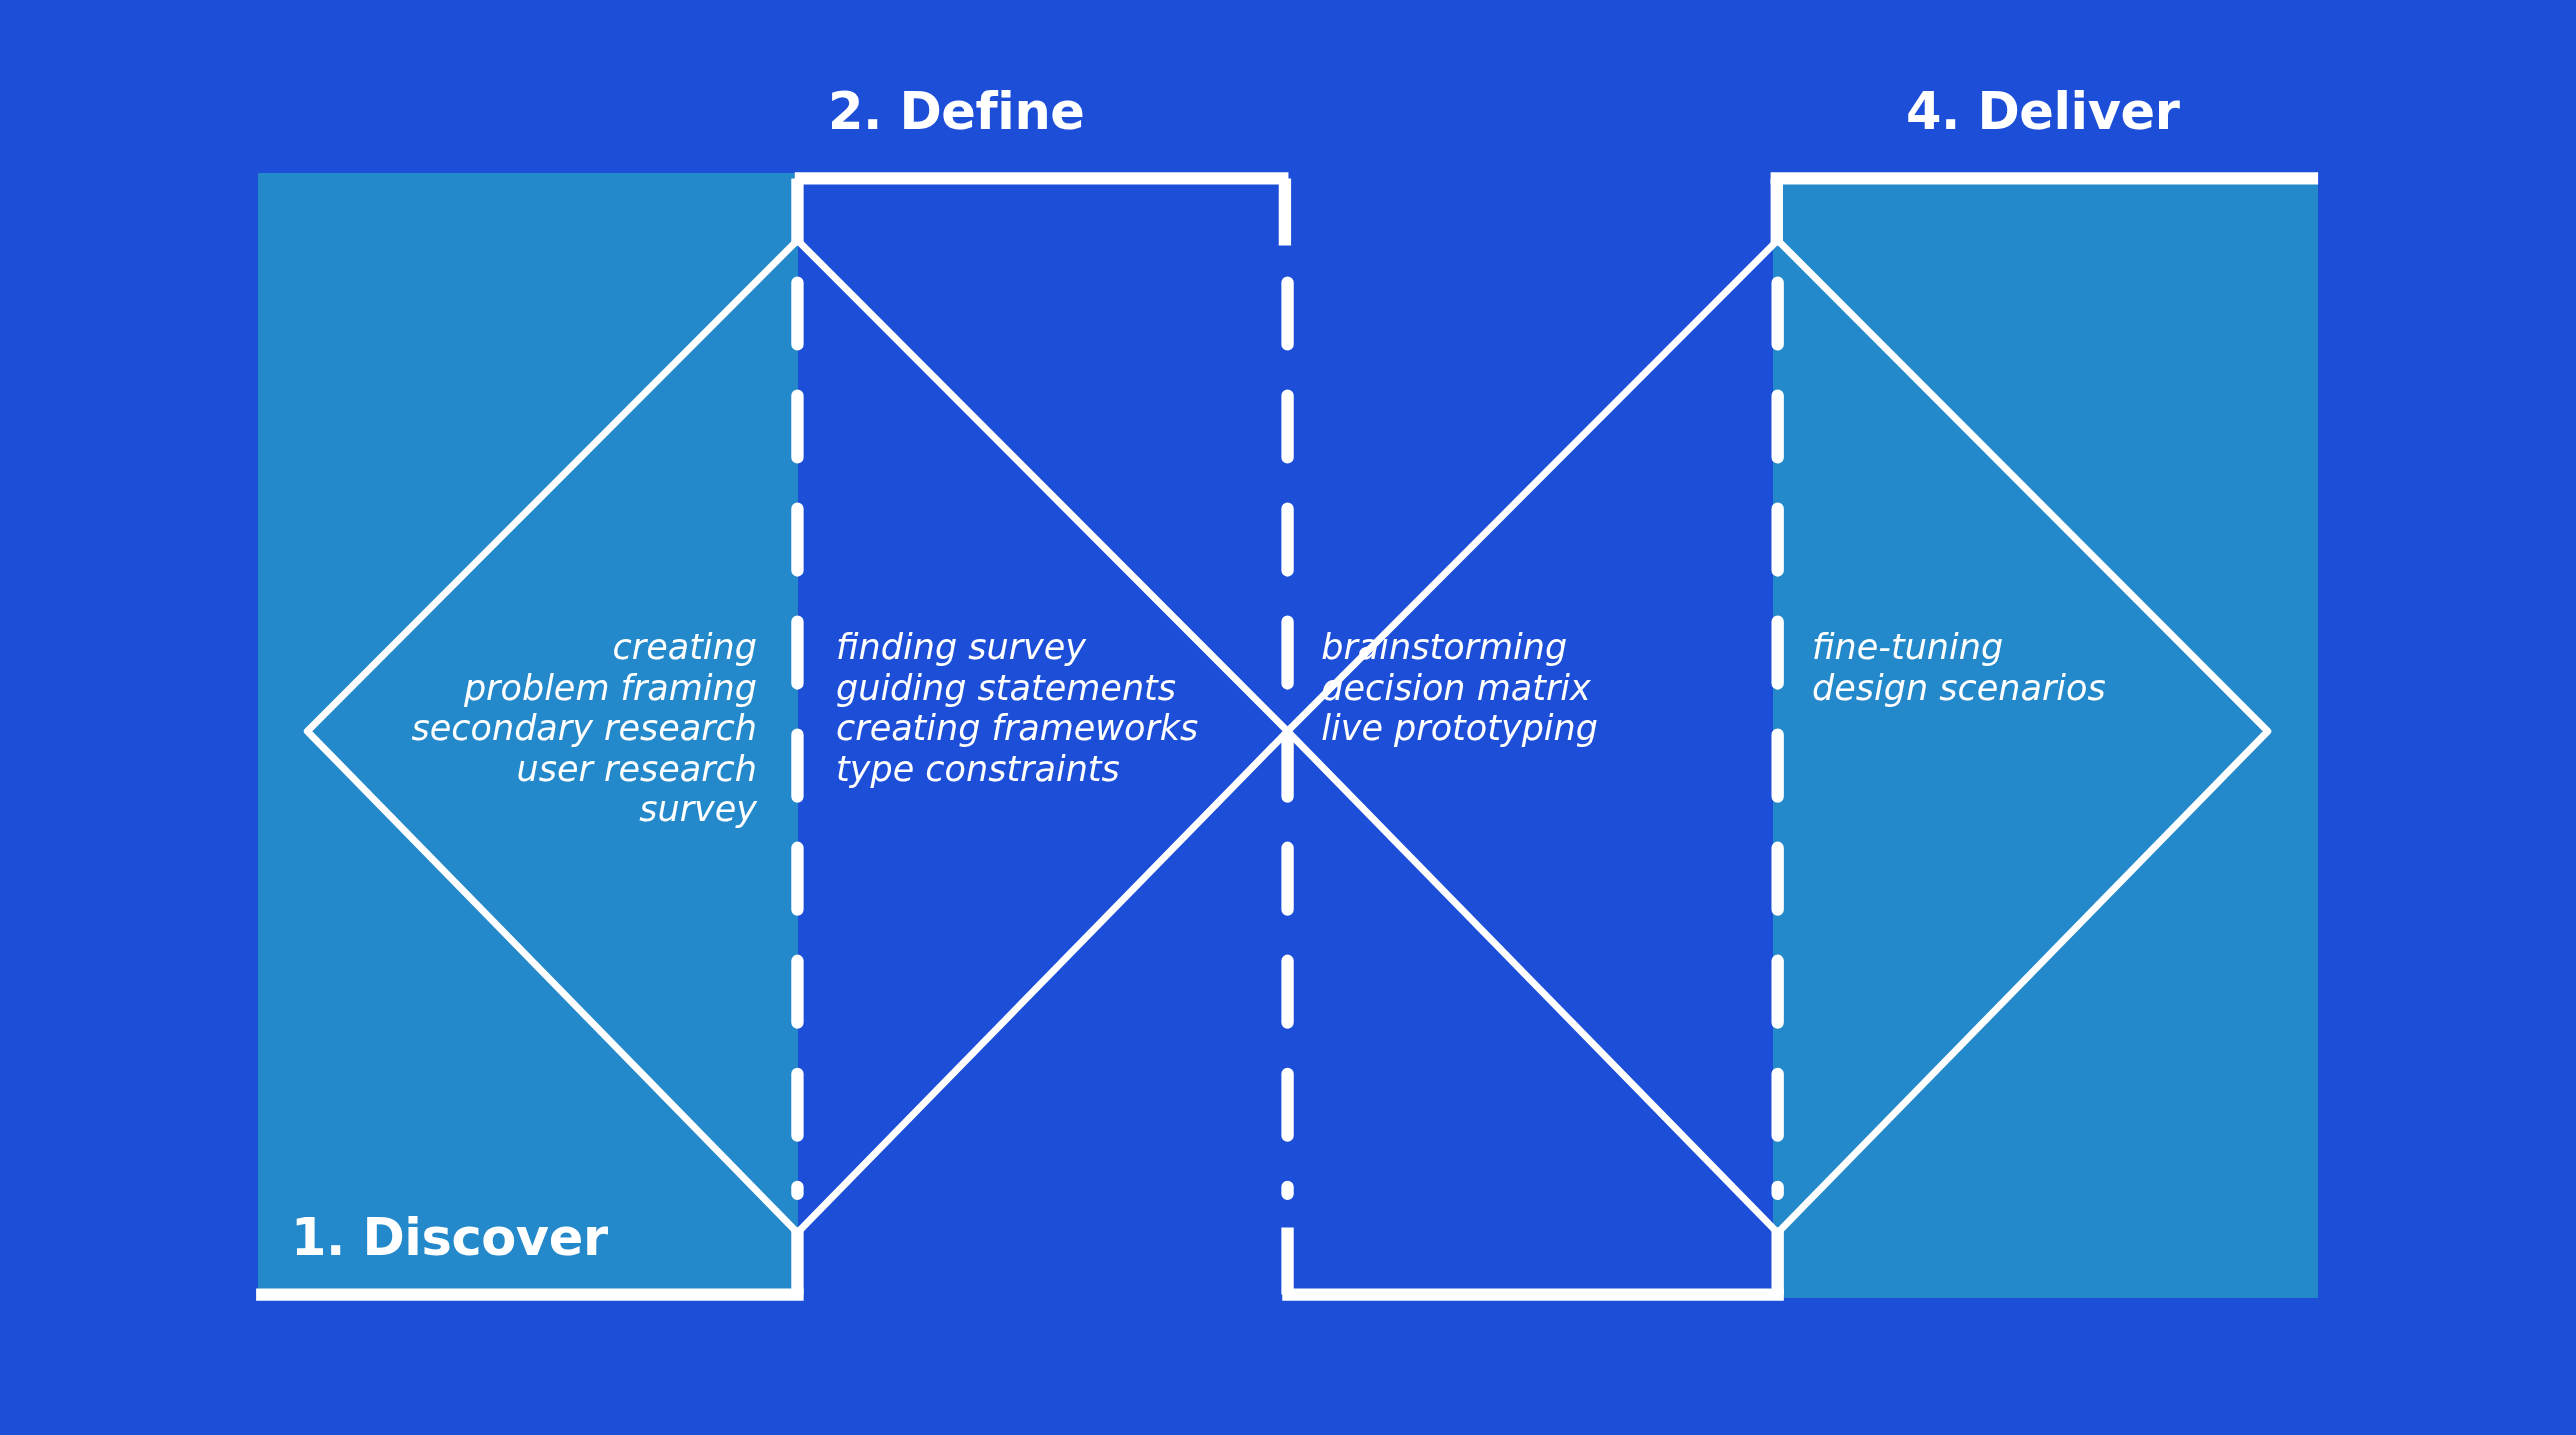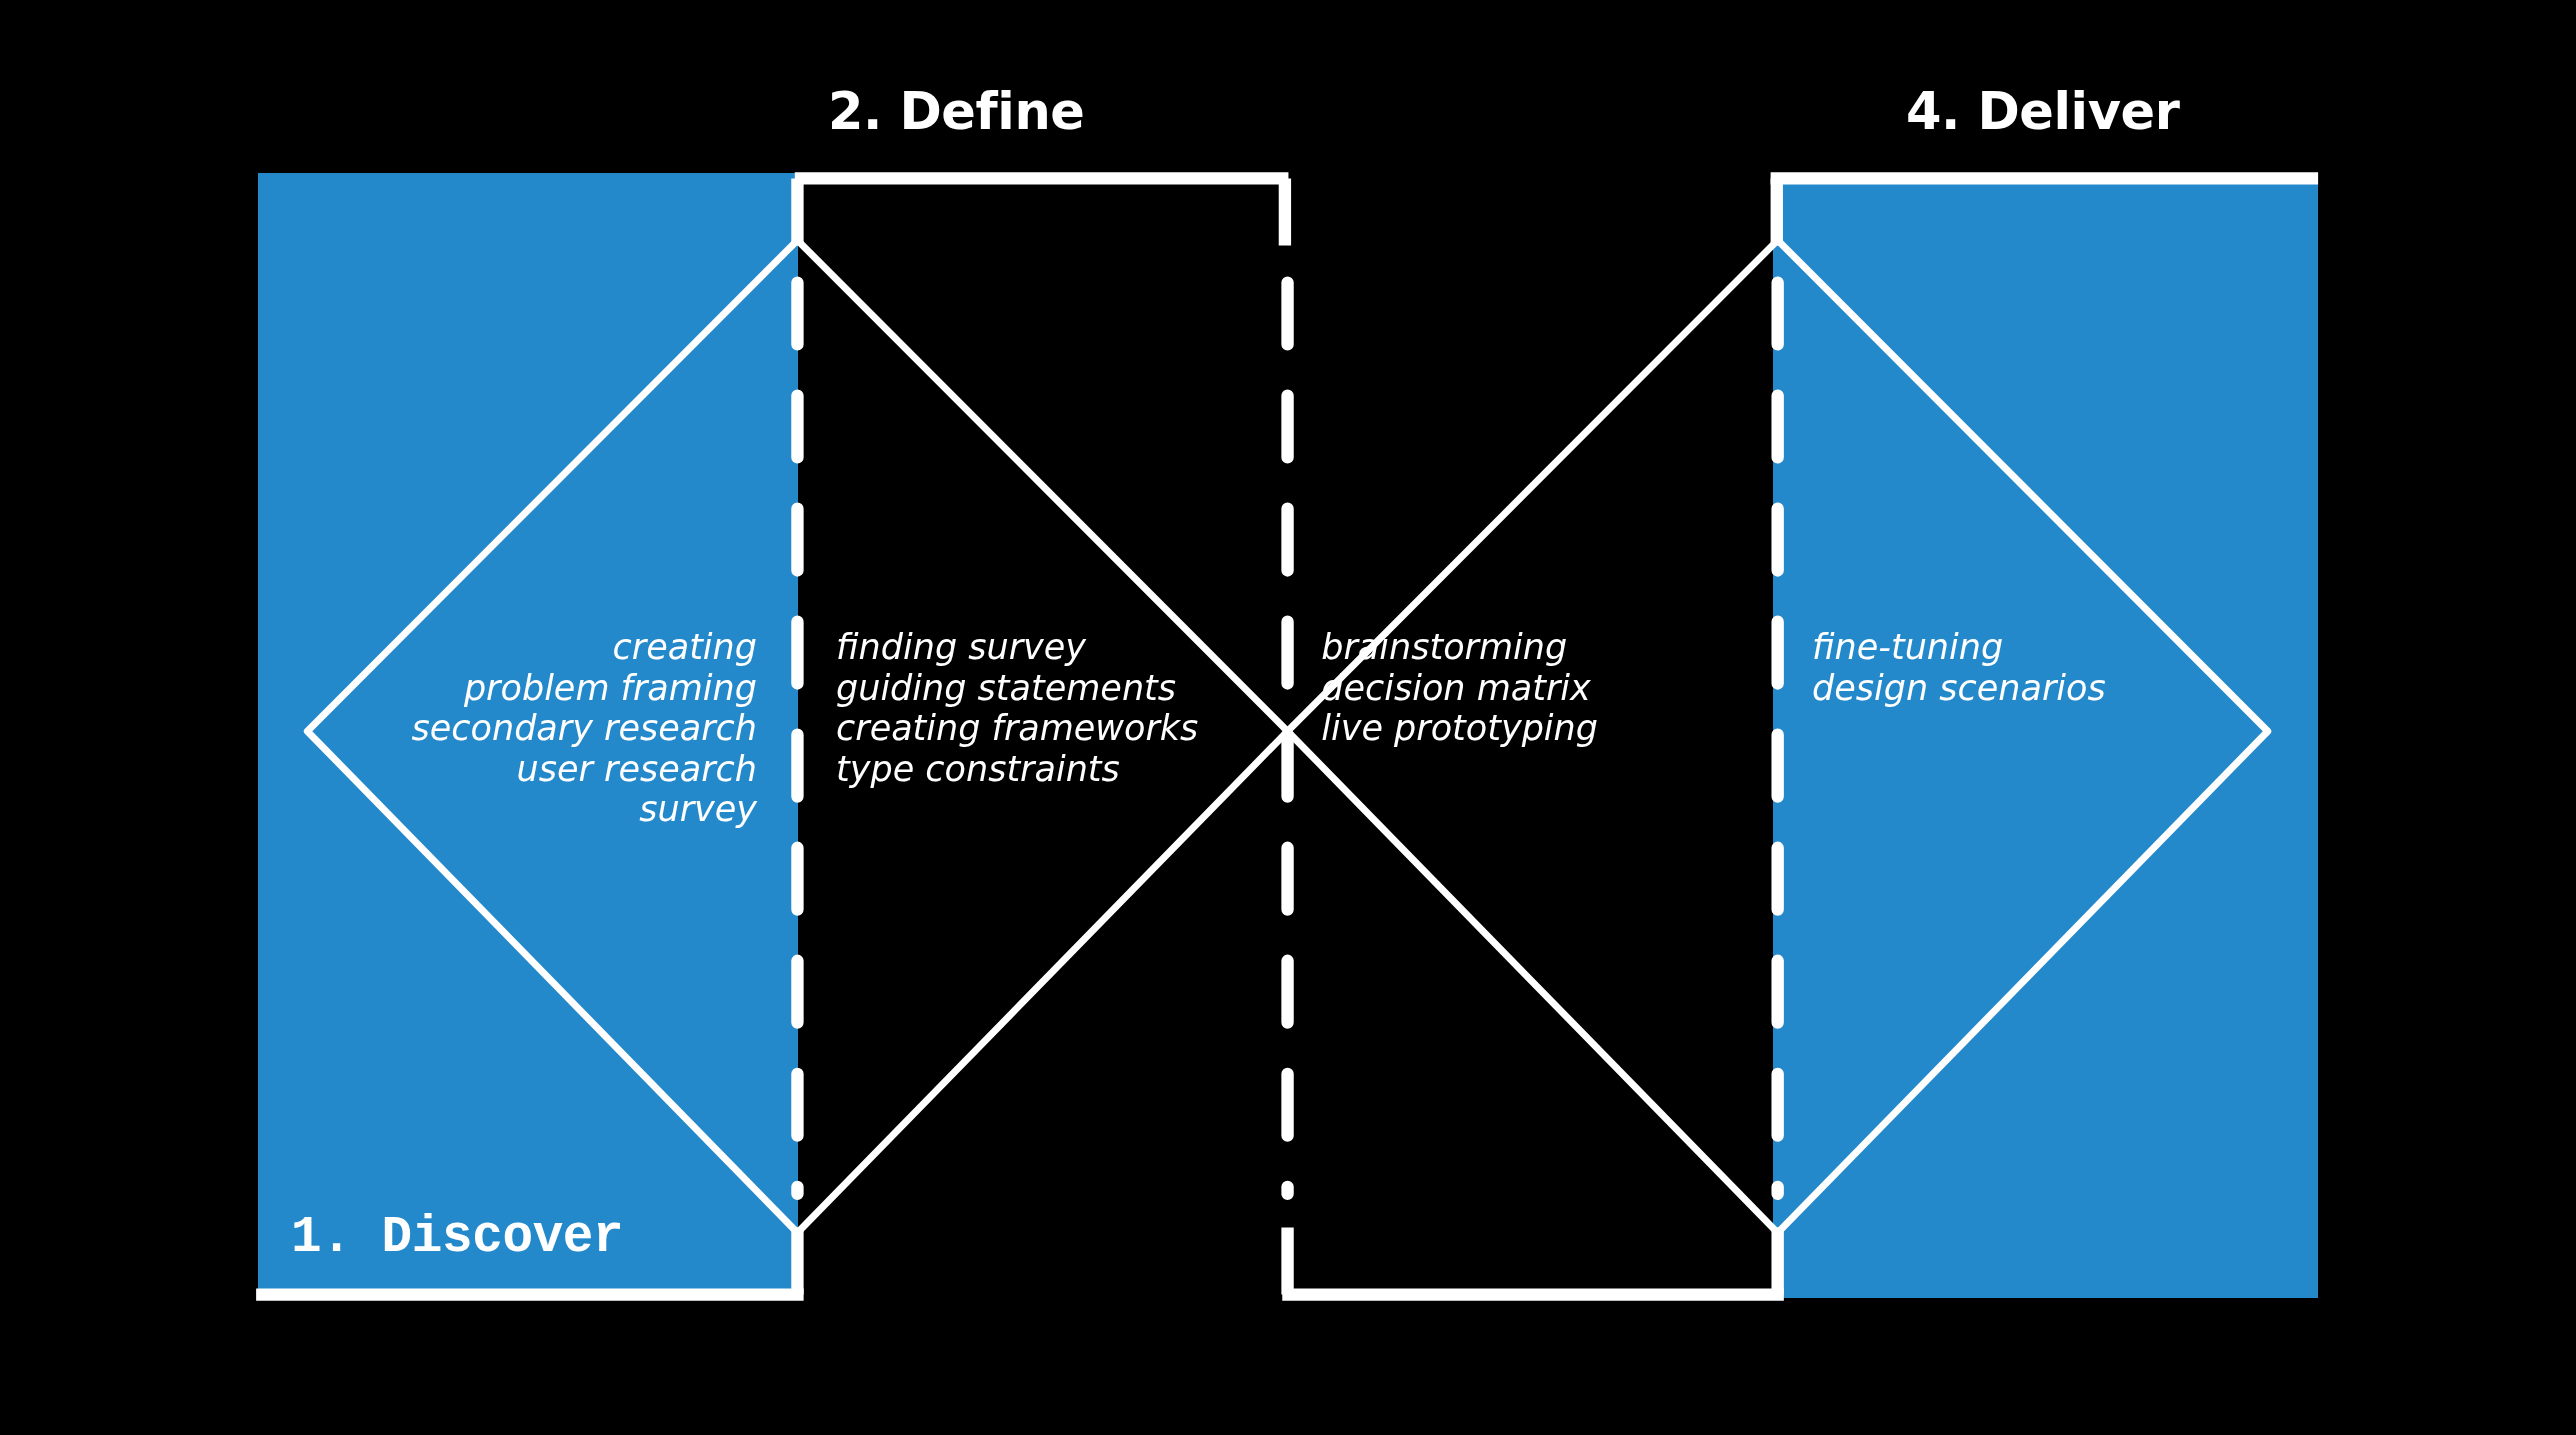--- a/index.html
+++ b/index.html
@@ -4,21 +4,21 @@
 <style>
   html, body {
     margin: 0;
     padding: 0;
     background: #0a7cc2;
   }
   #stage {
     position: relative;
     width: 2576px;
     height: 1435px;
-    background: #000000;
+    background: #1d4ed8;
     overflow: hidden;
     font-family: "DejaVu Sans", "Liberation Sans", sans-serif;
   }
   .panel {
     position: absolute;
     background: #2489ca;
   }
   #panel-left  { left: 258px;  top: 173px; width: 540px;  height: 1125px; }
   #panel-right { left: 1773px; top: 173px; width: 545px;  height: 1125px; }
 
@@ -35,21 +35,21 @@
     position: absolute;
     color: #ffffff;
     font-weight: bold;
     font-size: 51px;
     letter-spacing: -0.4px;
     white-space: nowrap;
     line-height: 1;
   }
   #title-define   { left: 828px;  top: 86px; }
   #title-deliver  { left: 1906px; top: 86px; }
-  #title-discover { left: 291px;  top: 1212px; font-family: Liberation Mono, monospace; }
+  #title-discover { left: 291px;  top: 1212px; }
   #title-ideation { left: 1333px; top: 1212px; }
 
   .act-col {
     position: absolute;
     color: #ffffff;
     font-style: italic;
     font-size: 35px;
     line-height: 1.16;
     white-space: nowrap;
   }

